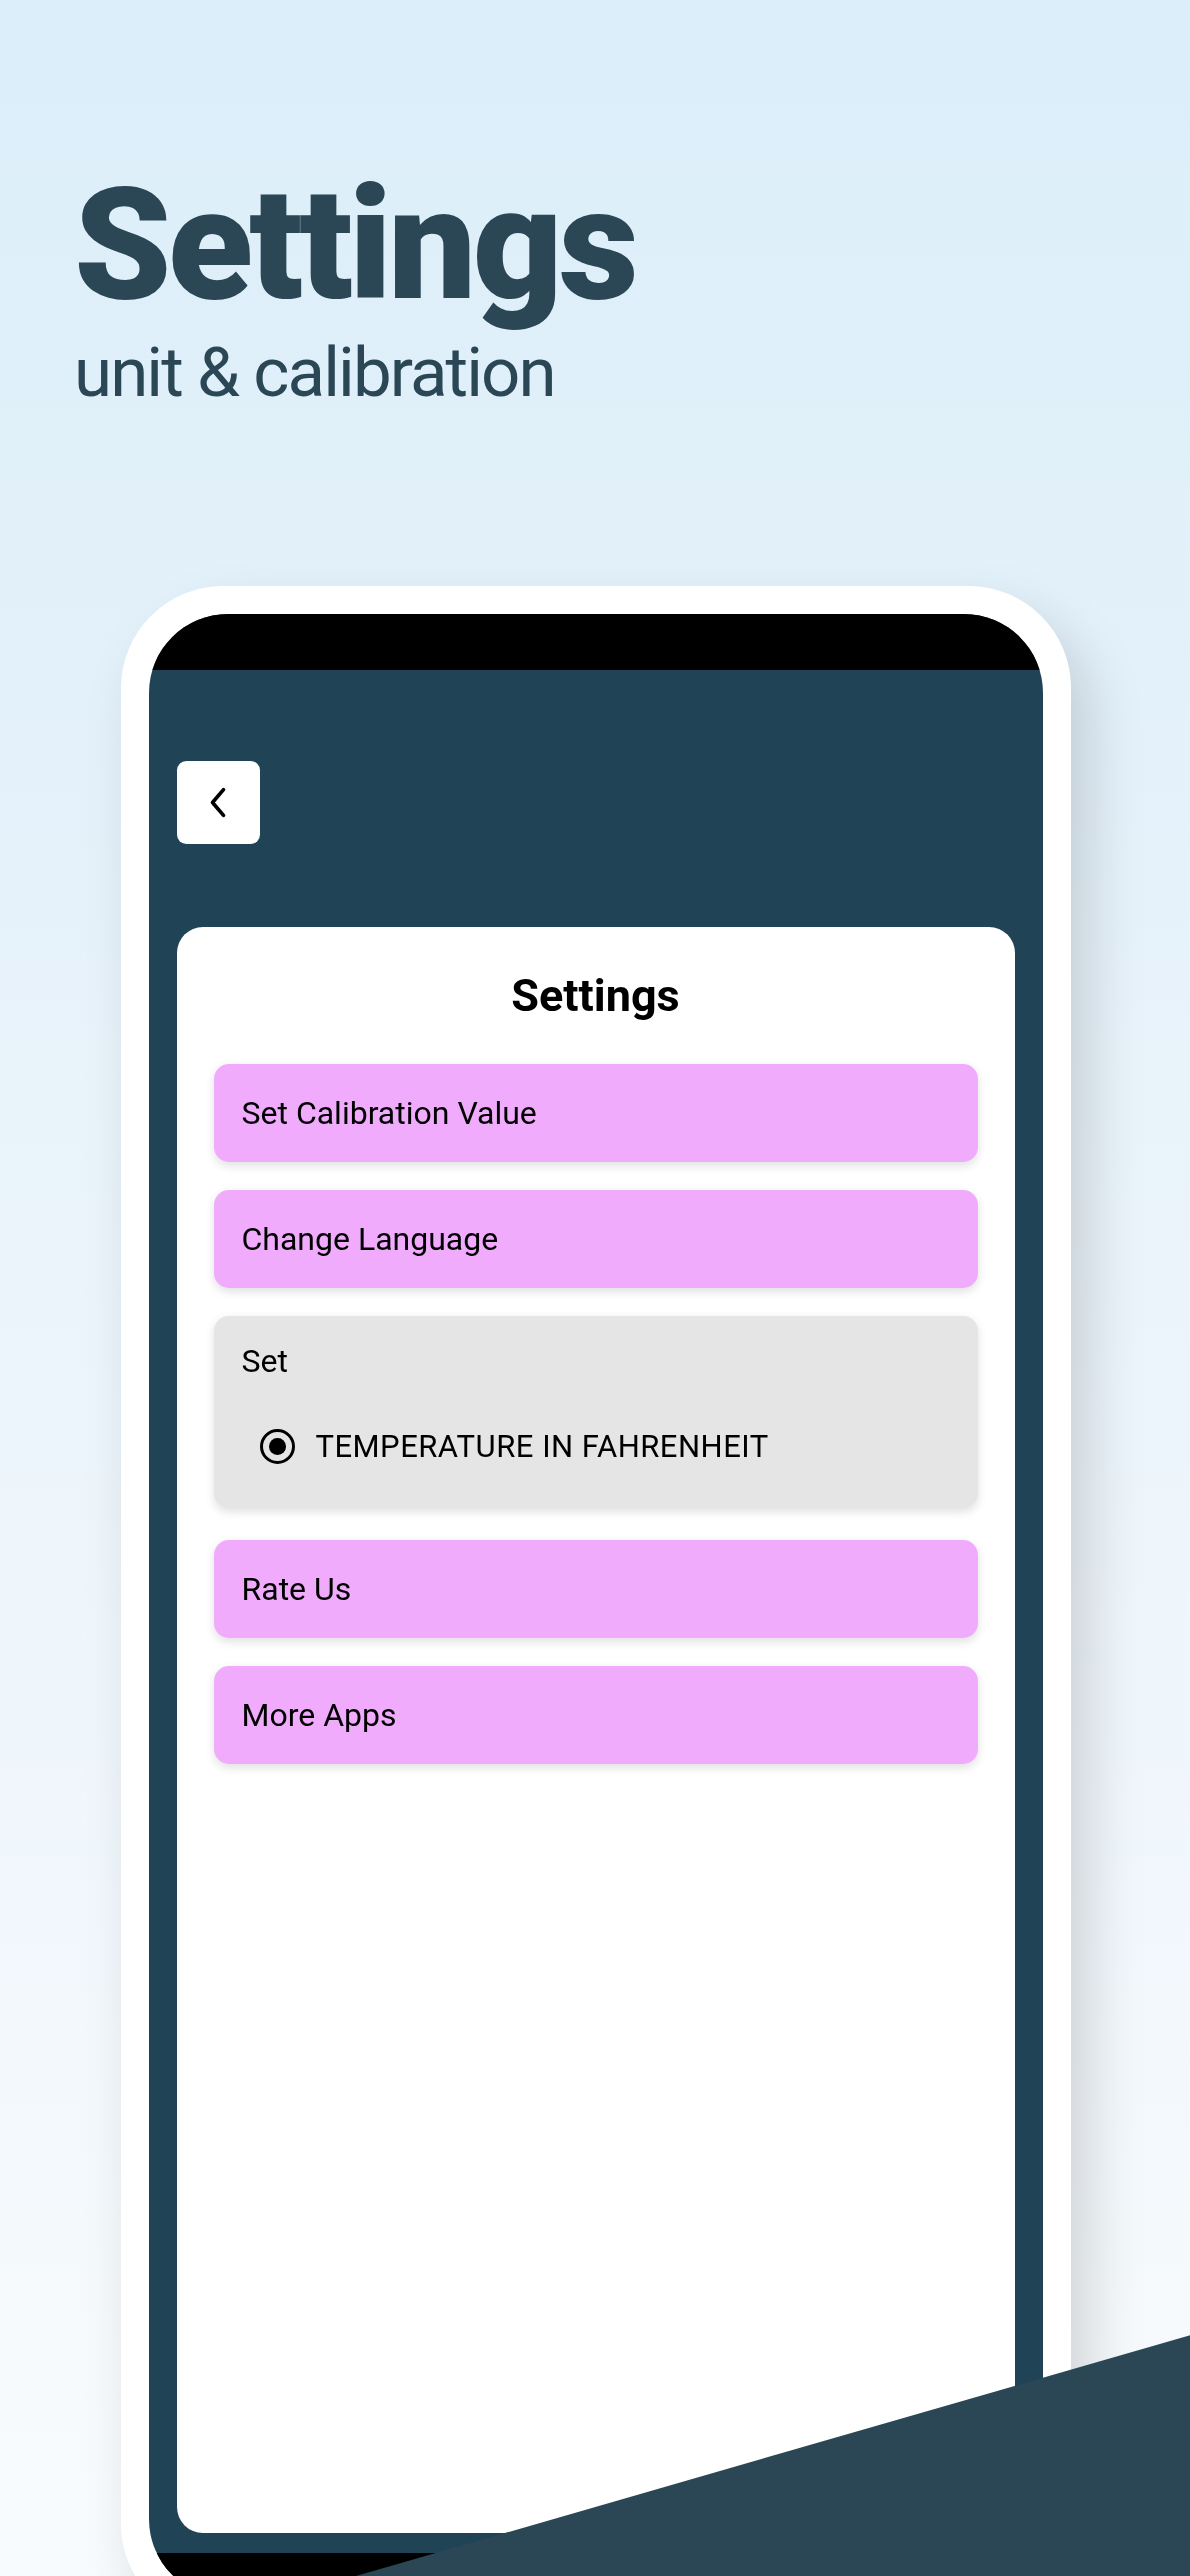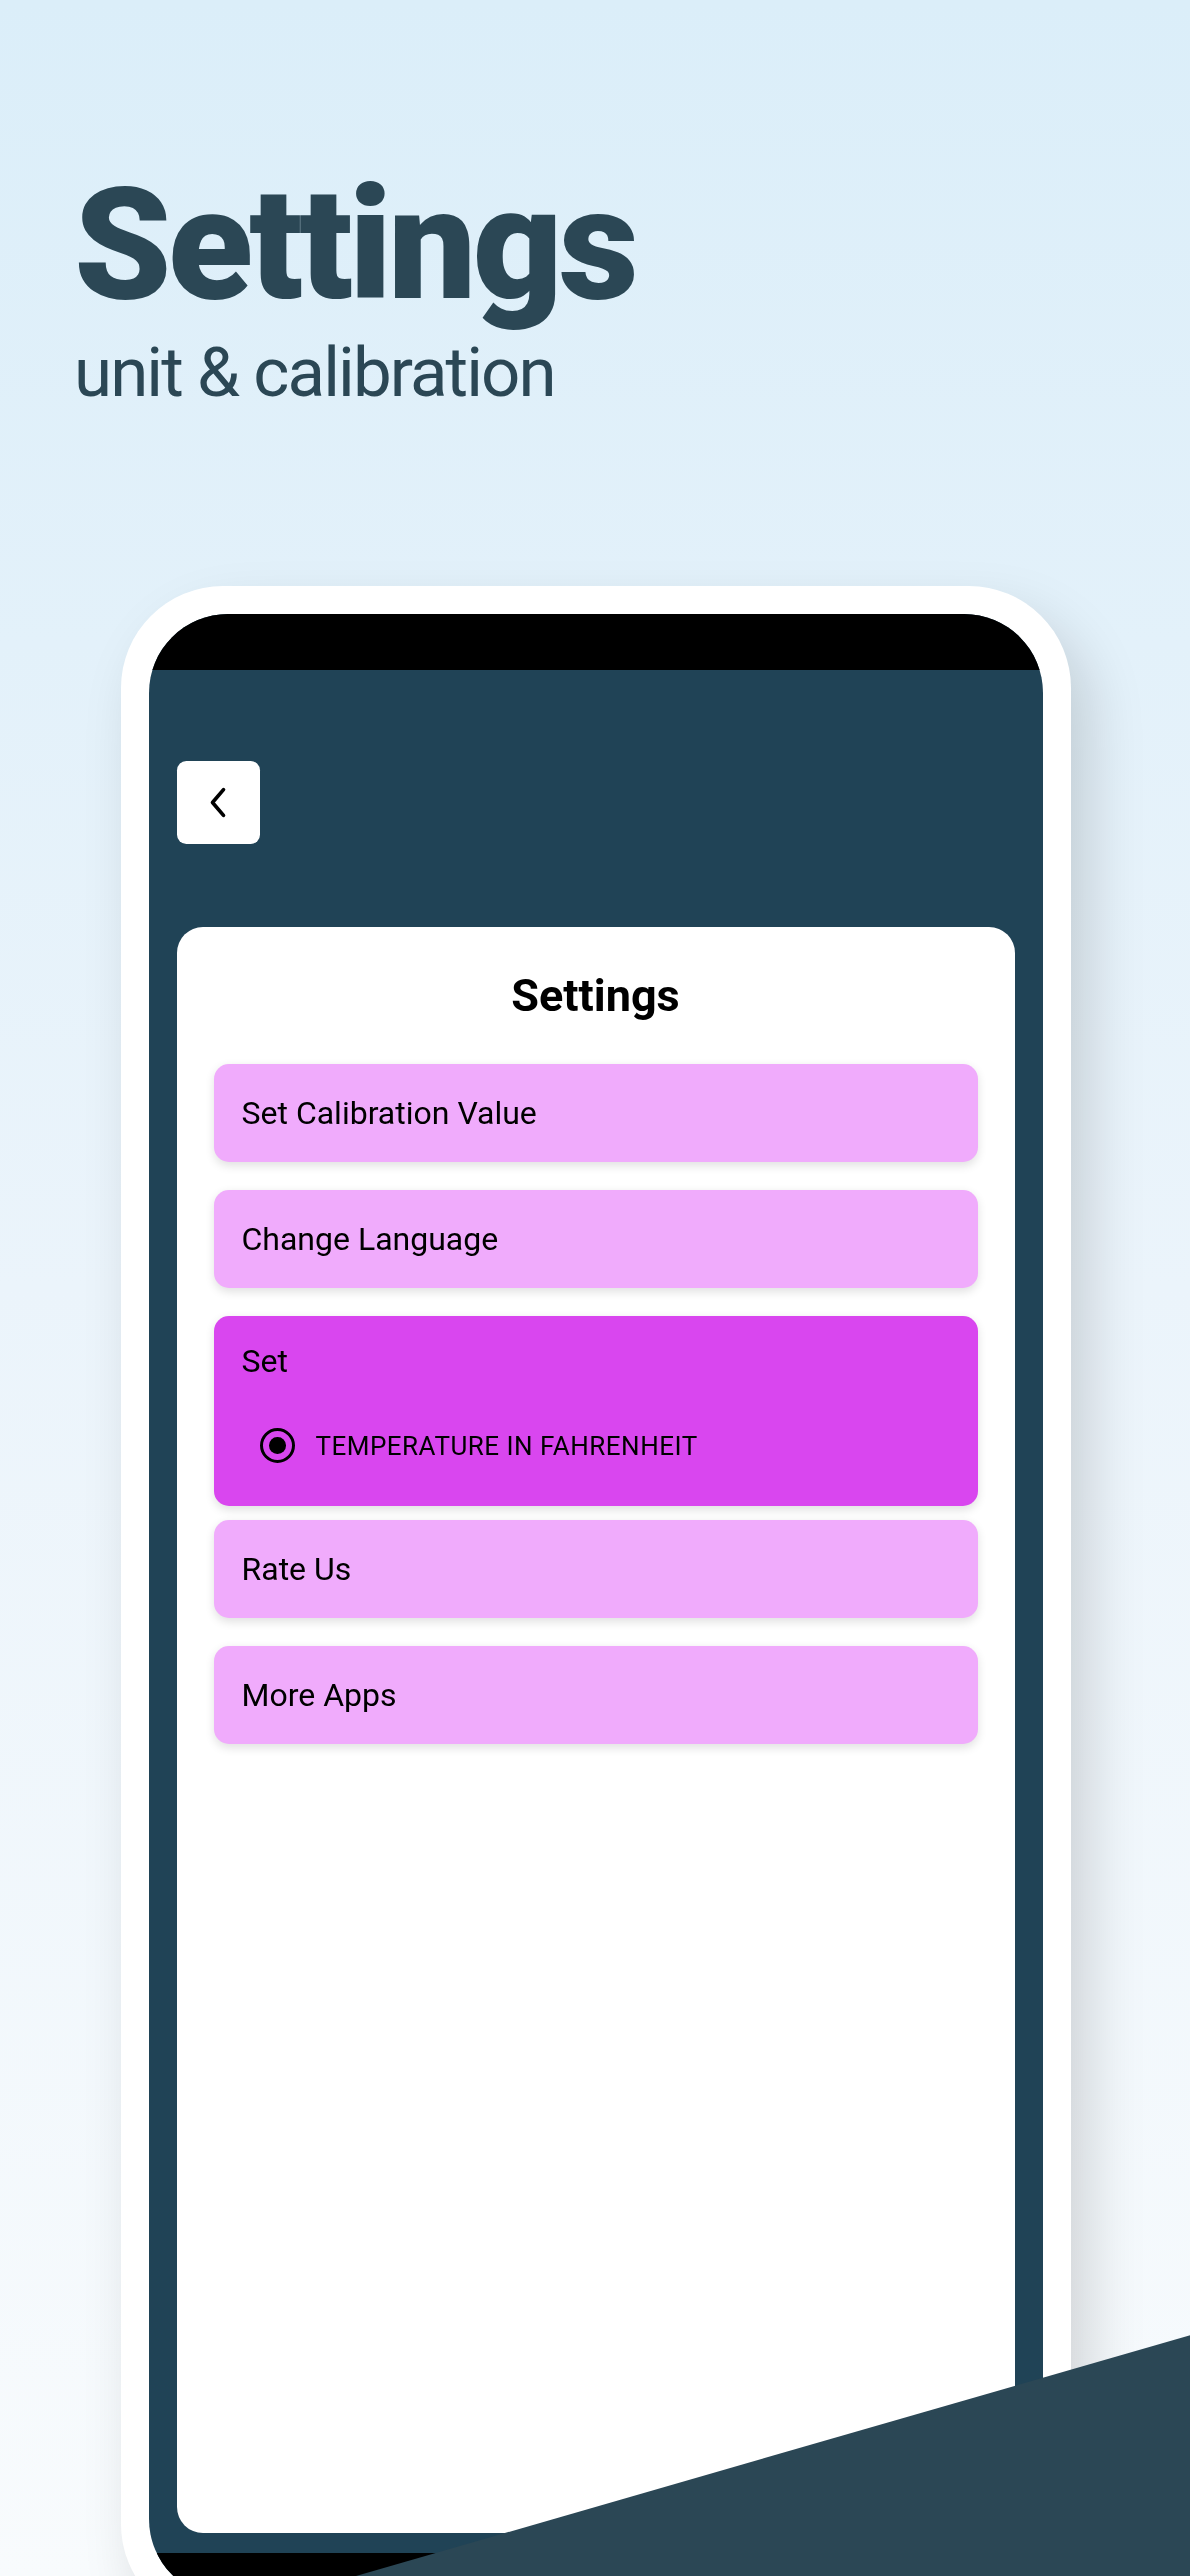--- a/index.html
+++ b/index.html
@@ -129,24 +129,24 @@
       cursor: pointer;
     }
     
     .setting-item-label {
       font-size: 32px;
       color: #000000;
       font-weight: 400;
     }
     
     .setting-group {
-      background: #d946ef;
+      background: #e5e5e5;
       border-radius: 15px;
       padding: 26px 28px 32px 28px;
-      margin-bottom: 14px;
+      margin-bottom: 32px;
       box-shadow: 0 3.7px 9.3px rgba(0,0,0,0.12);
     }
     
     .group-label {
       font-size: 32px;
       color: #000000;
       font-weight: 400;
       margin-bottom: 37px;
     }
     
@@ -171,21 +171,21 @@
     
     .radio-circle.selected::after {
       content: '';
       width: 16.7px;
       height: 16.7px;
       background: #000000;
       border-radius: 50%;
     }
     
     .radio-label {
-      font-size: 26px;
+      font-size: 31px;
       color: #000000;
       font-weight: 400;
       letter-spacing: 0.5px;
     }
     
     .home-indicator {
       position: absolute;
       bottom: 18.5px;
       left: 50%;
       transform: translateX(-50%);

